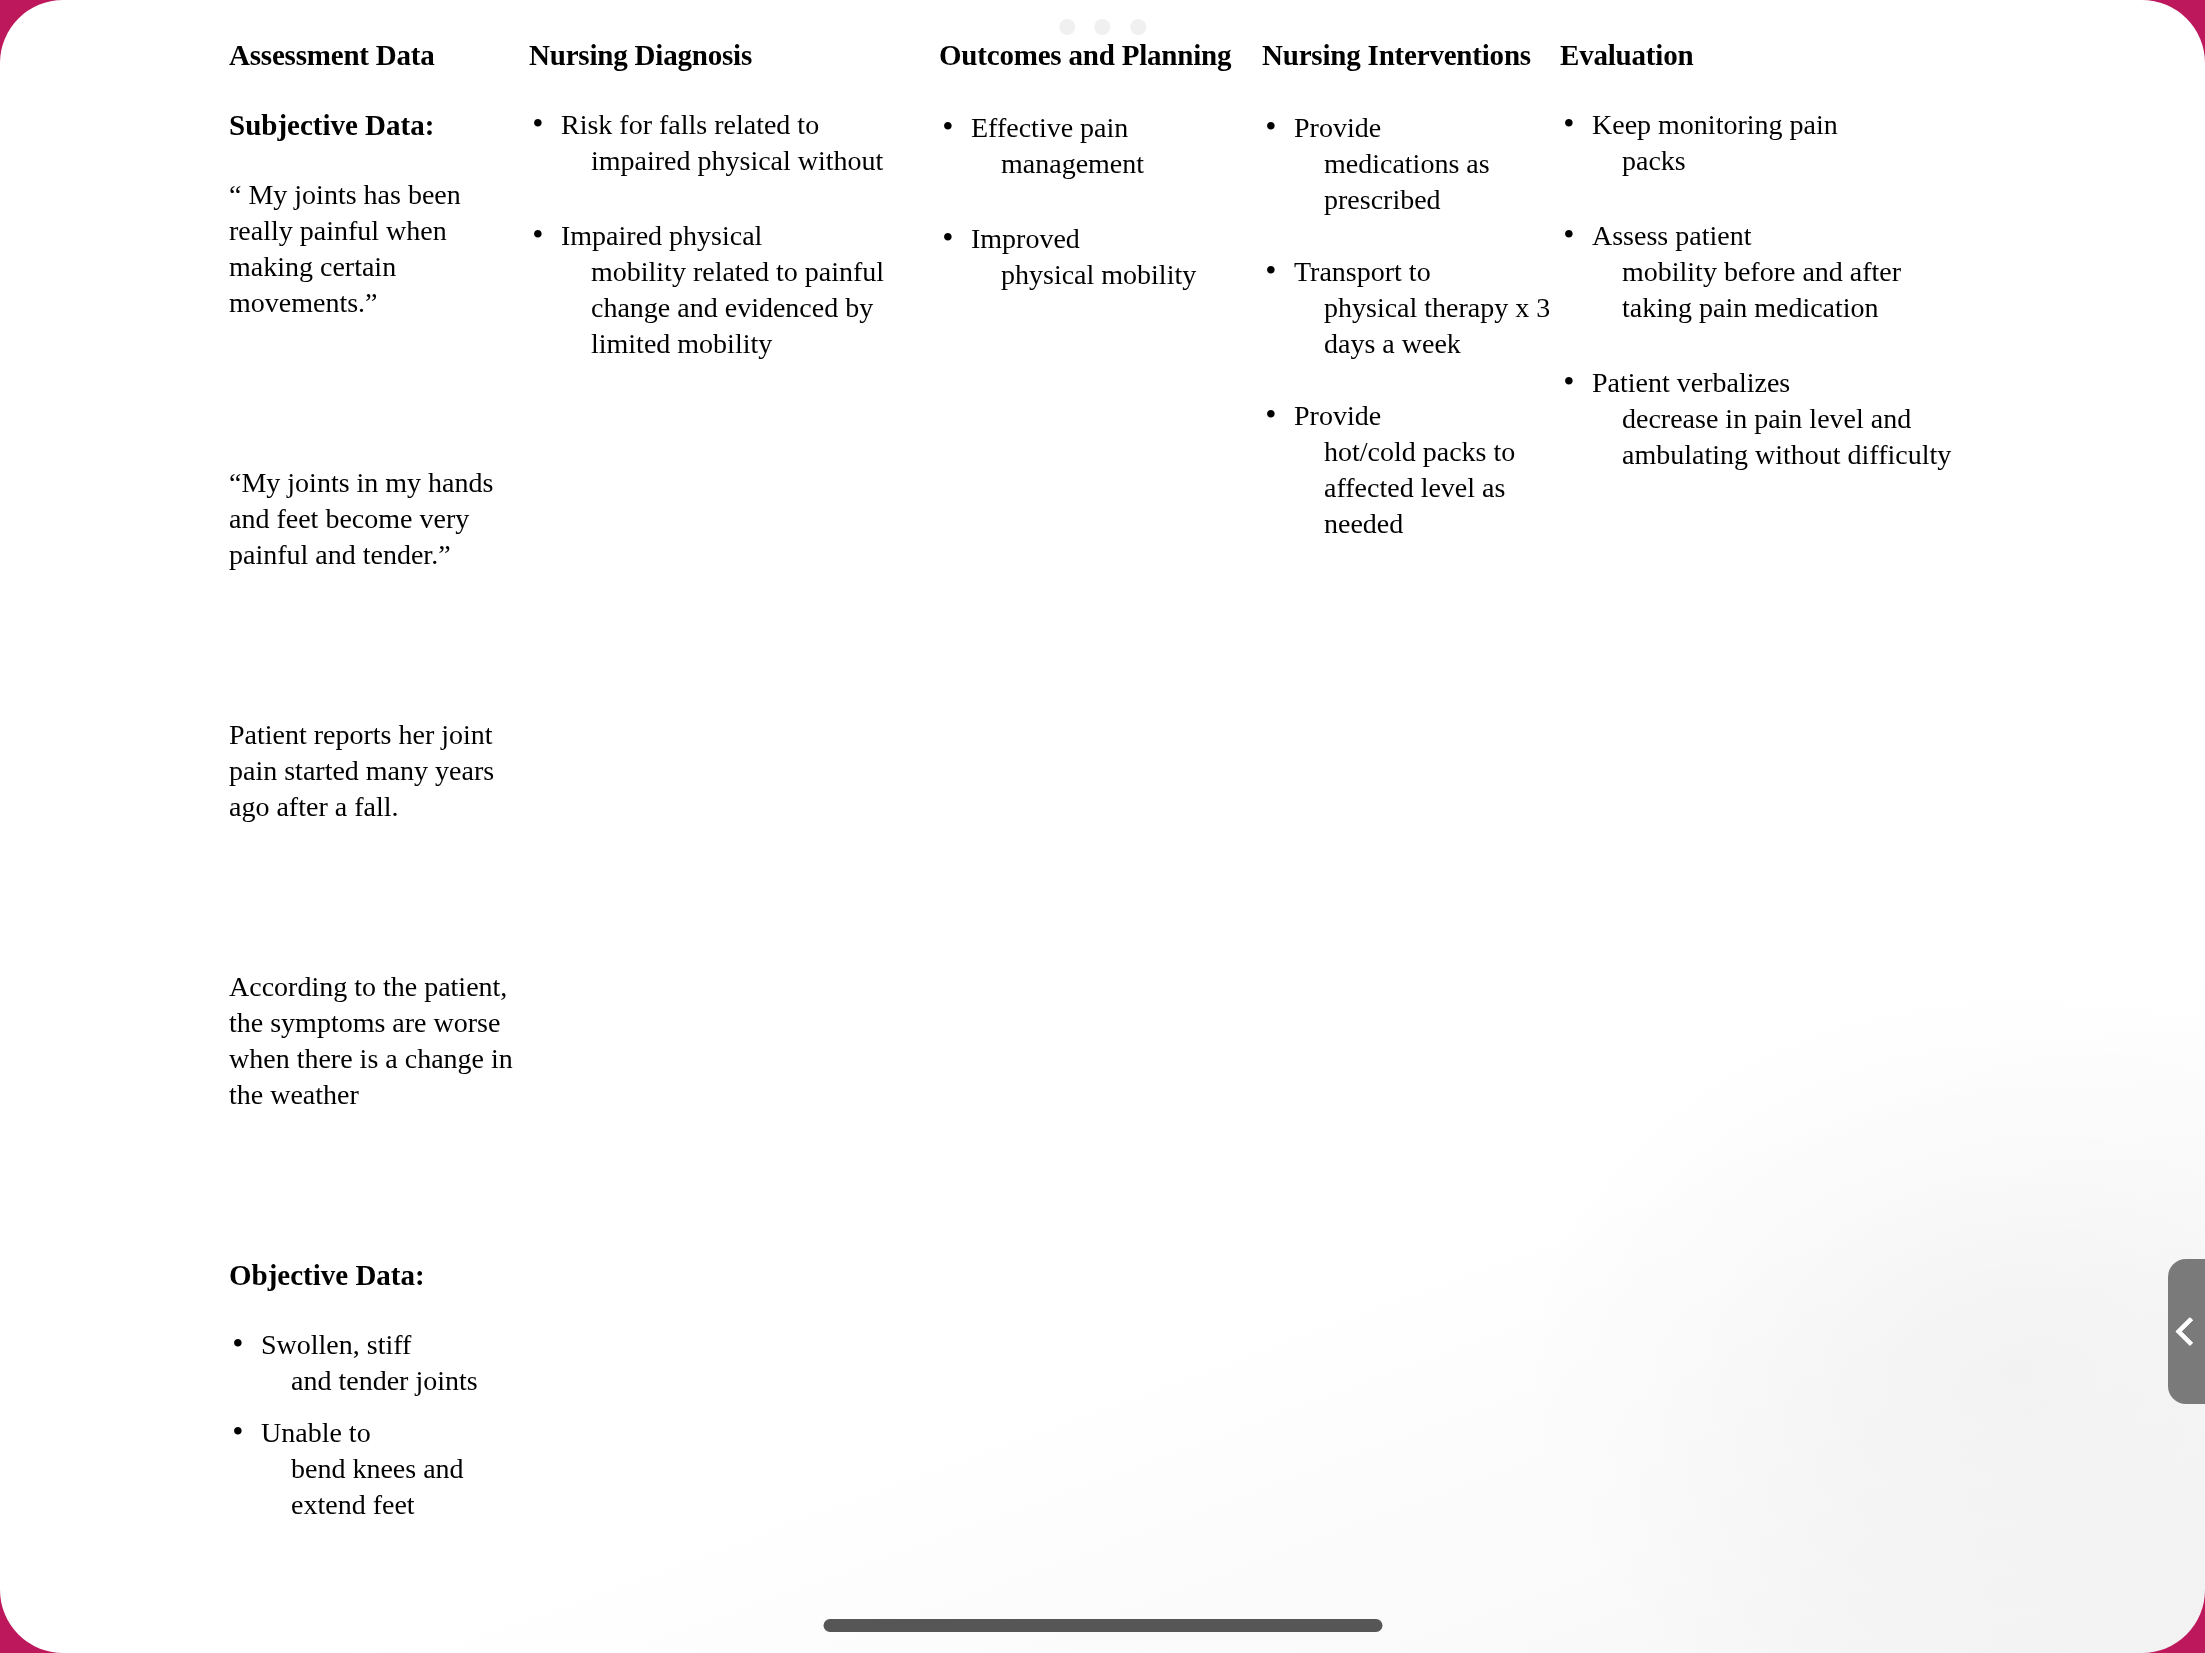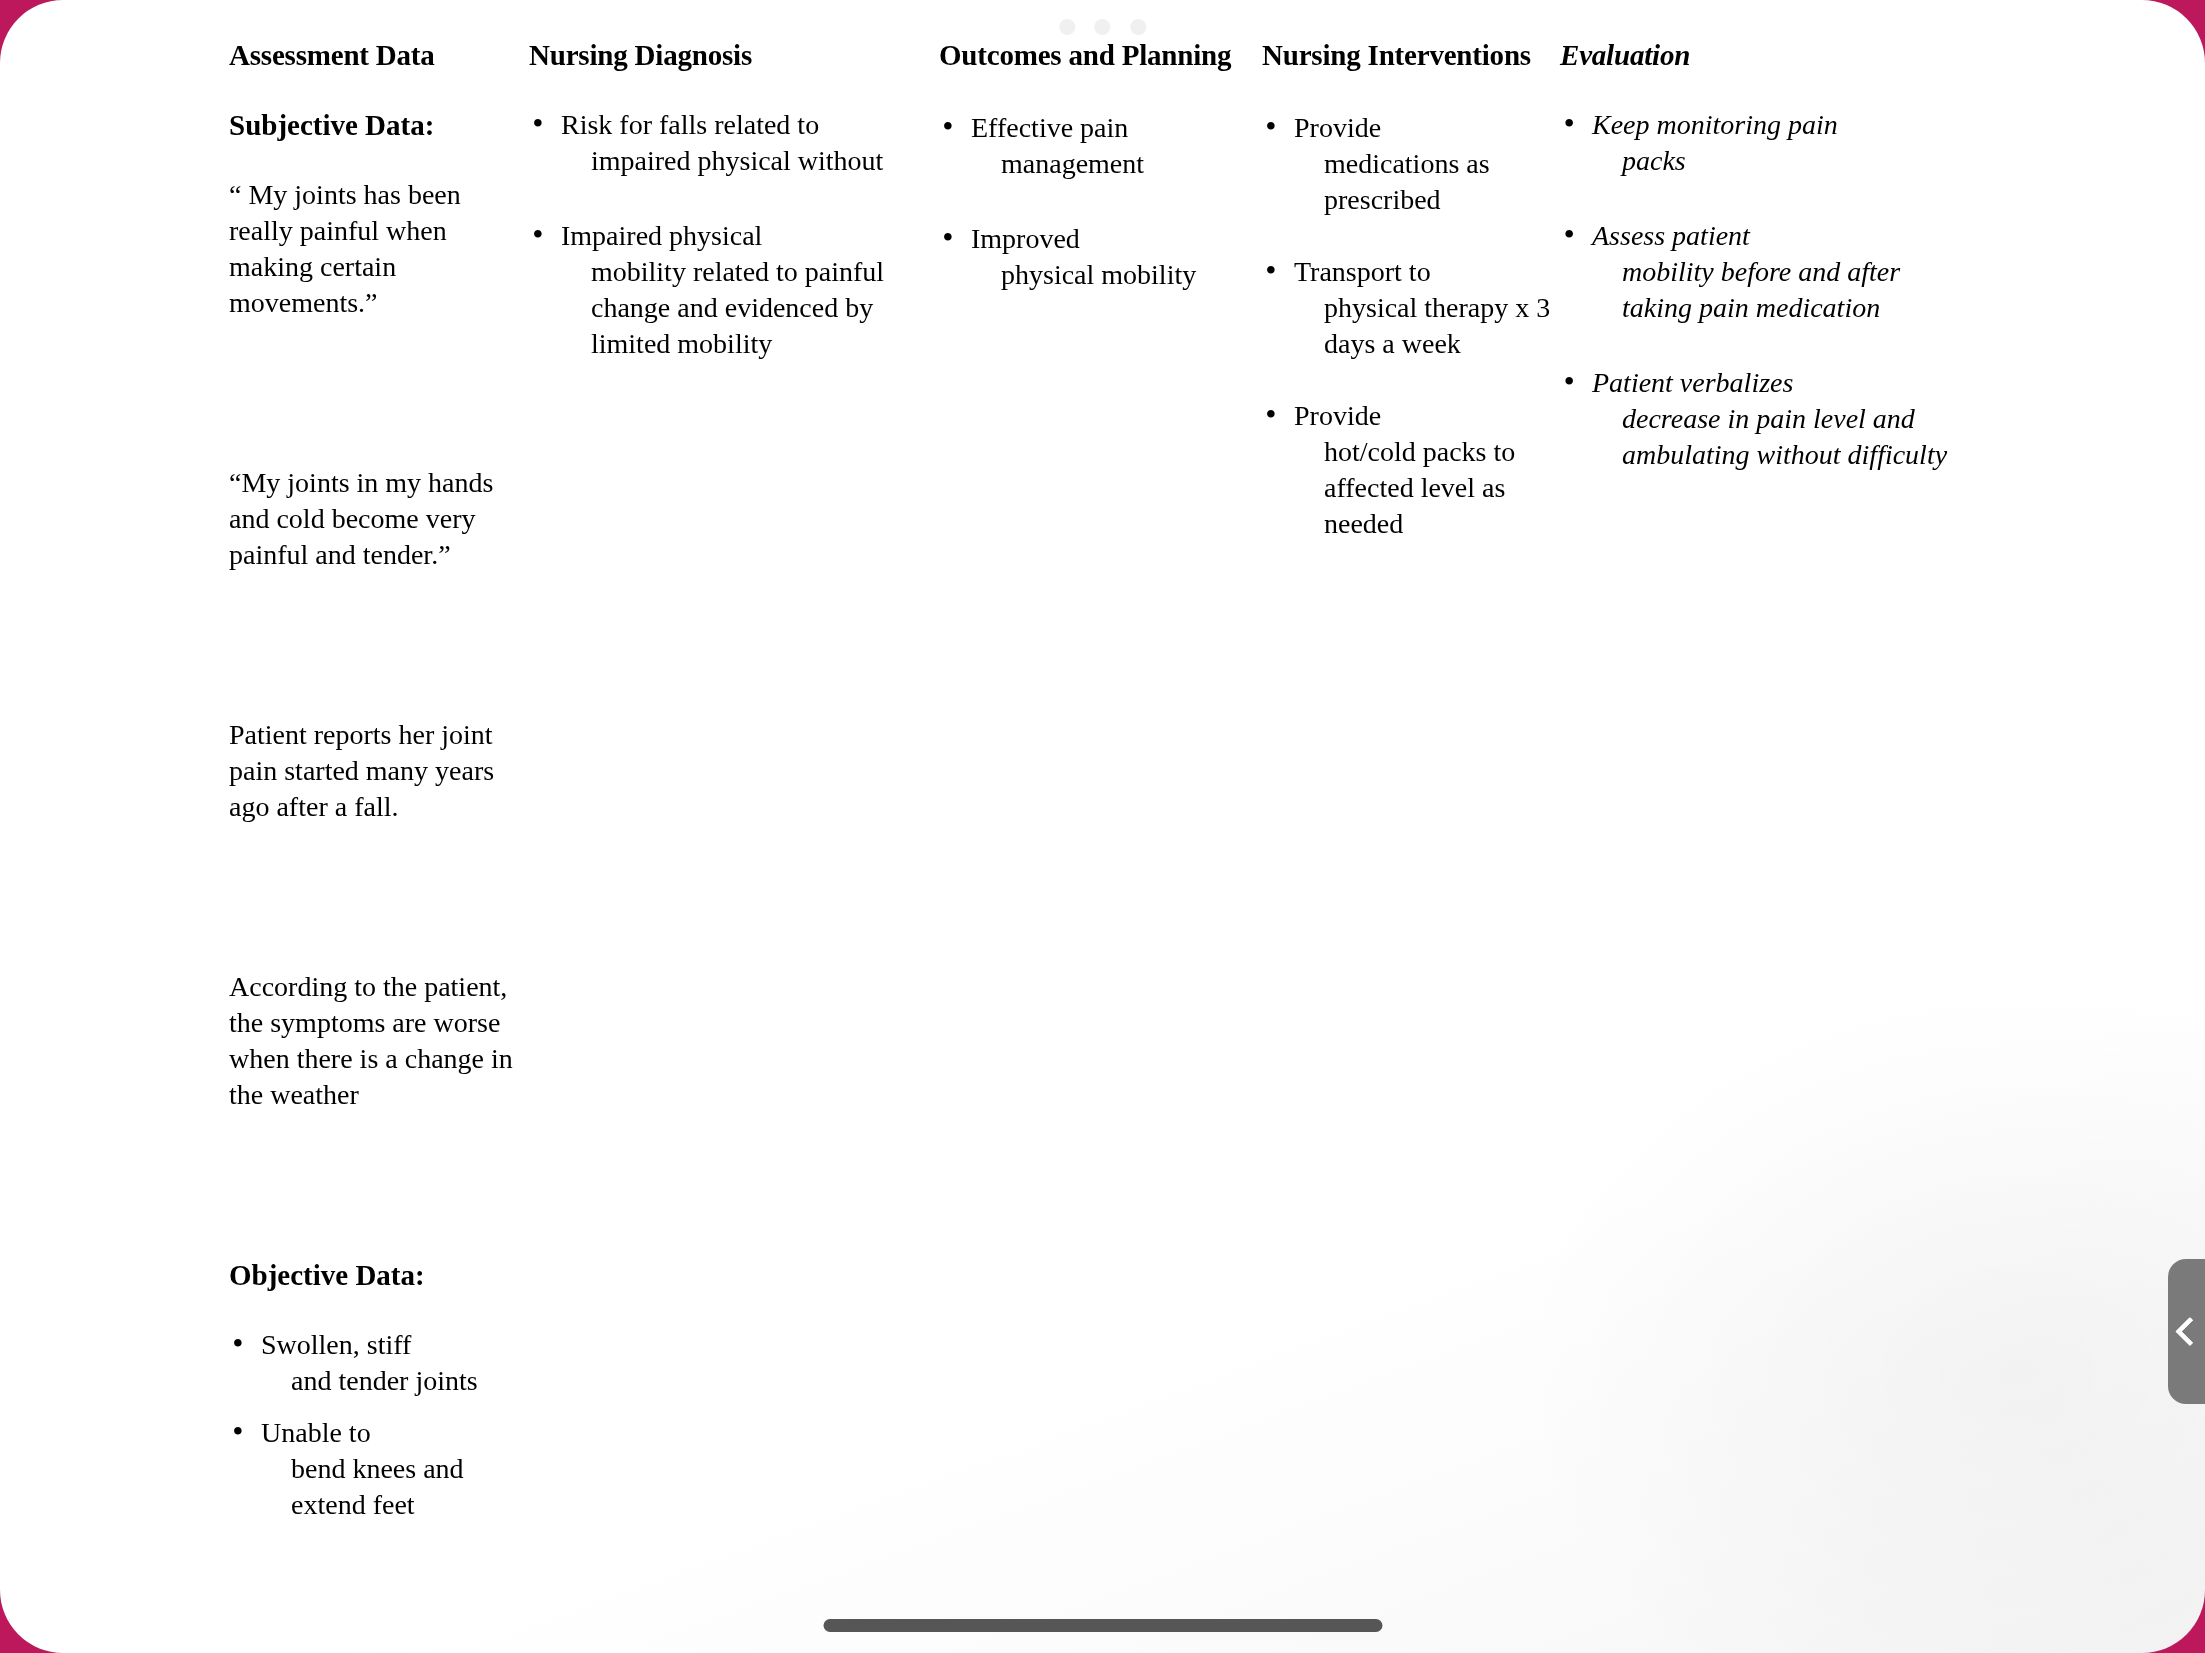--- a/index.html
+++ b/index.html
@@ -98,21 +98,21 @@
   .col {
     position: absolute;
     top: 37px;
     font-family: "Liberation Serif", "DejaVu Serif", serif;
     color: #000000;
   }
   .col-1 { left: 229px;  width: 300px; }
   .col-2 { left: 529px;  width: 420px; }
   .col-3 { left: 939px; width: 323px; }
   .col-4 { left: 1262px; width: 291px; }
-  .col-5 { left: 1560px; width: 404px; font-style: italic; }
+  .col-5 { left: 1560px; width: 404px; }
 
   .col-header {
     font-weight: bold;
     font-size: 29px;
     line-height: 36px;
     letter-spacing: -0.2px;
     margin: 0 0 0 0;
     min-height: 36px;
   }
 
@@ -173,21 +173,21 @@
 
     <div class="careplan">
 
       <div class="col col-1">
         <div class="col-header">Assessment Data</div>
         <div class="gap-sm"></div>
         <div class="section-head">Subjective Data:</div>
         <div class="gap-sm"></div>
         <p class="para">“ My joints has been really painful when making certain movements.”</p>
         <div class="gap-xxl"></div>
-        <p class="para">“My joints in my hands and cold become very painful and tender.”</p>
+        <p class="para">“My joints in my hands and feet become very painful and tender.”</p>
         <div class="gap-xxl"></div>
         <p class="para">Patient reports her joint pain started many years ago after a fall.</p>
         <div class="gap-xxl"></div>
         <p class="para">According to the patient, the symptoms are worse when there is a change in the weather</p>
         <div class="gap-xxl"></div>
         <div class="section-head">Objective Data:</div>
         <div class="gap-sm"></div>
         <ul class="bullets">
           <li>
             <span>Swollen, stiff</span>

